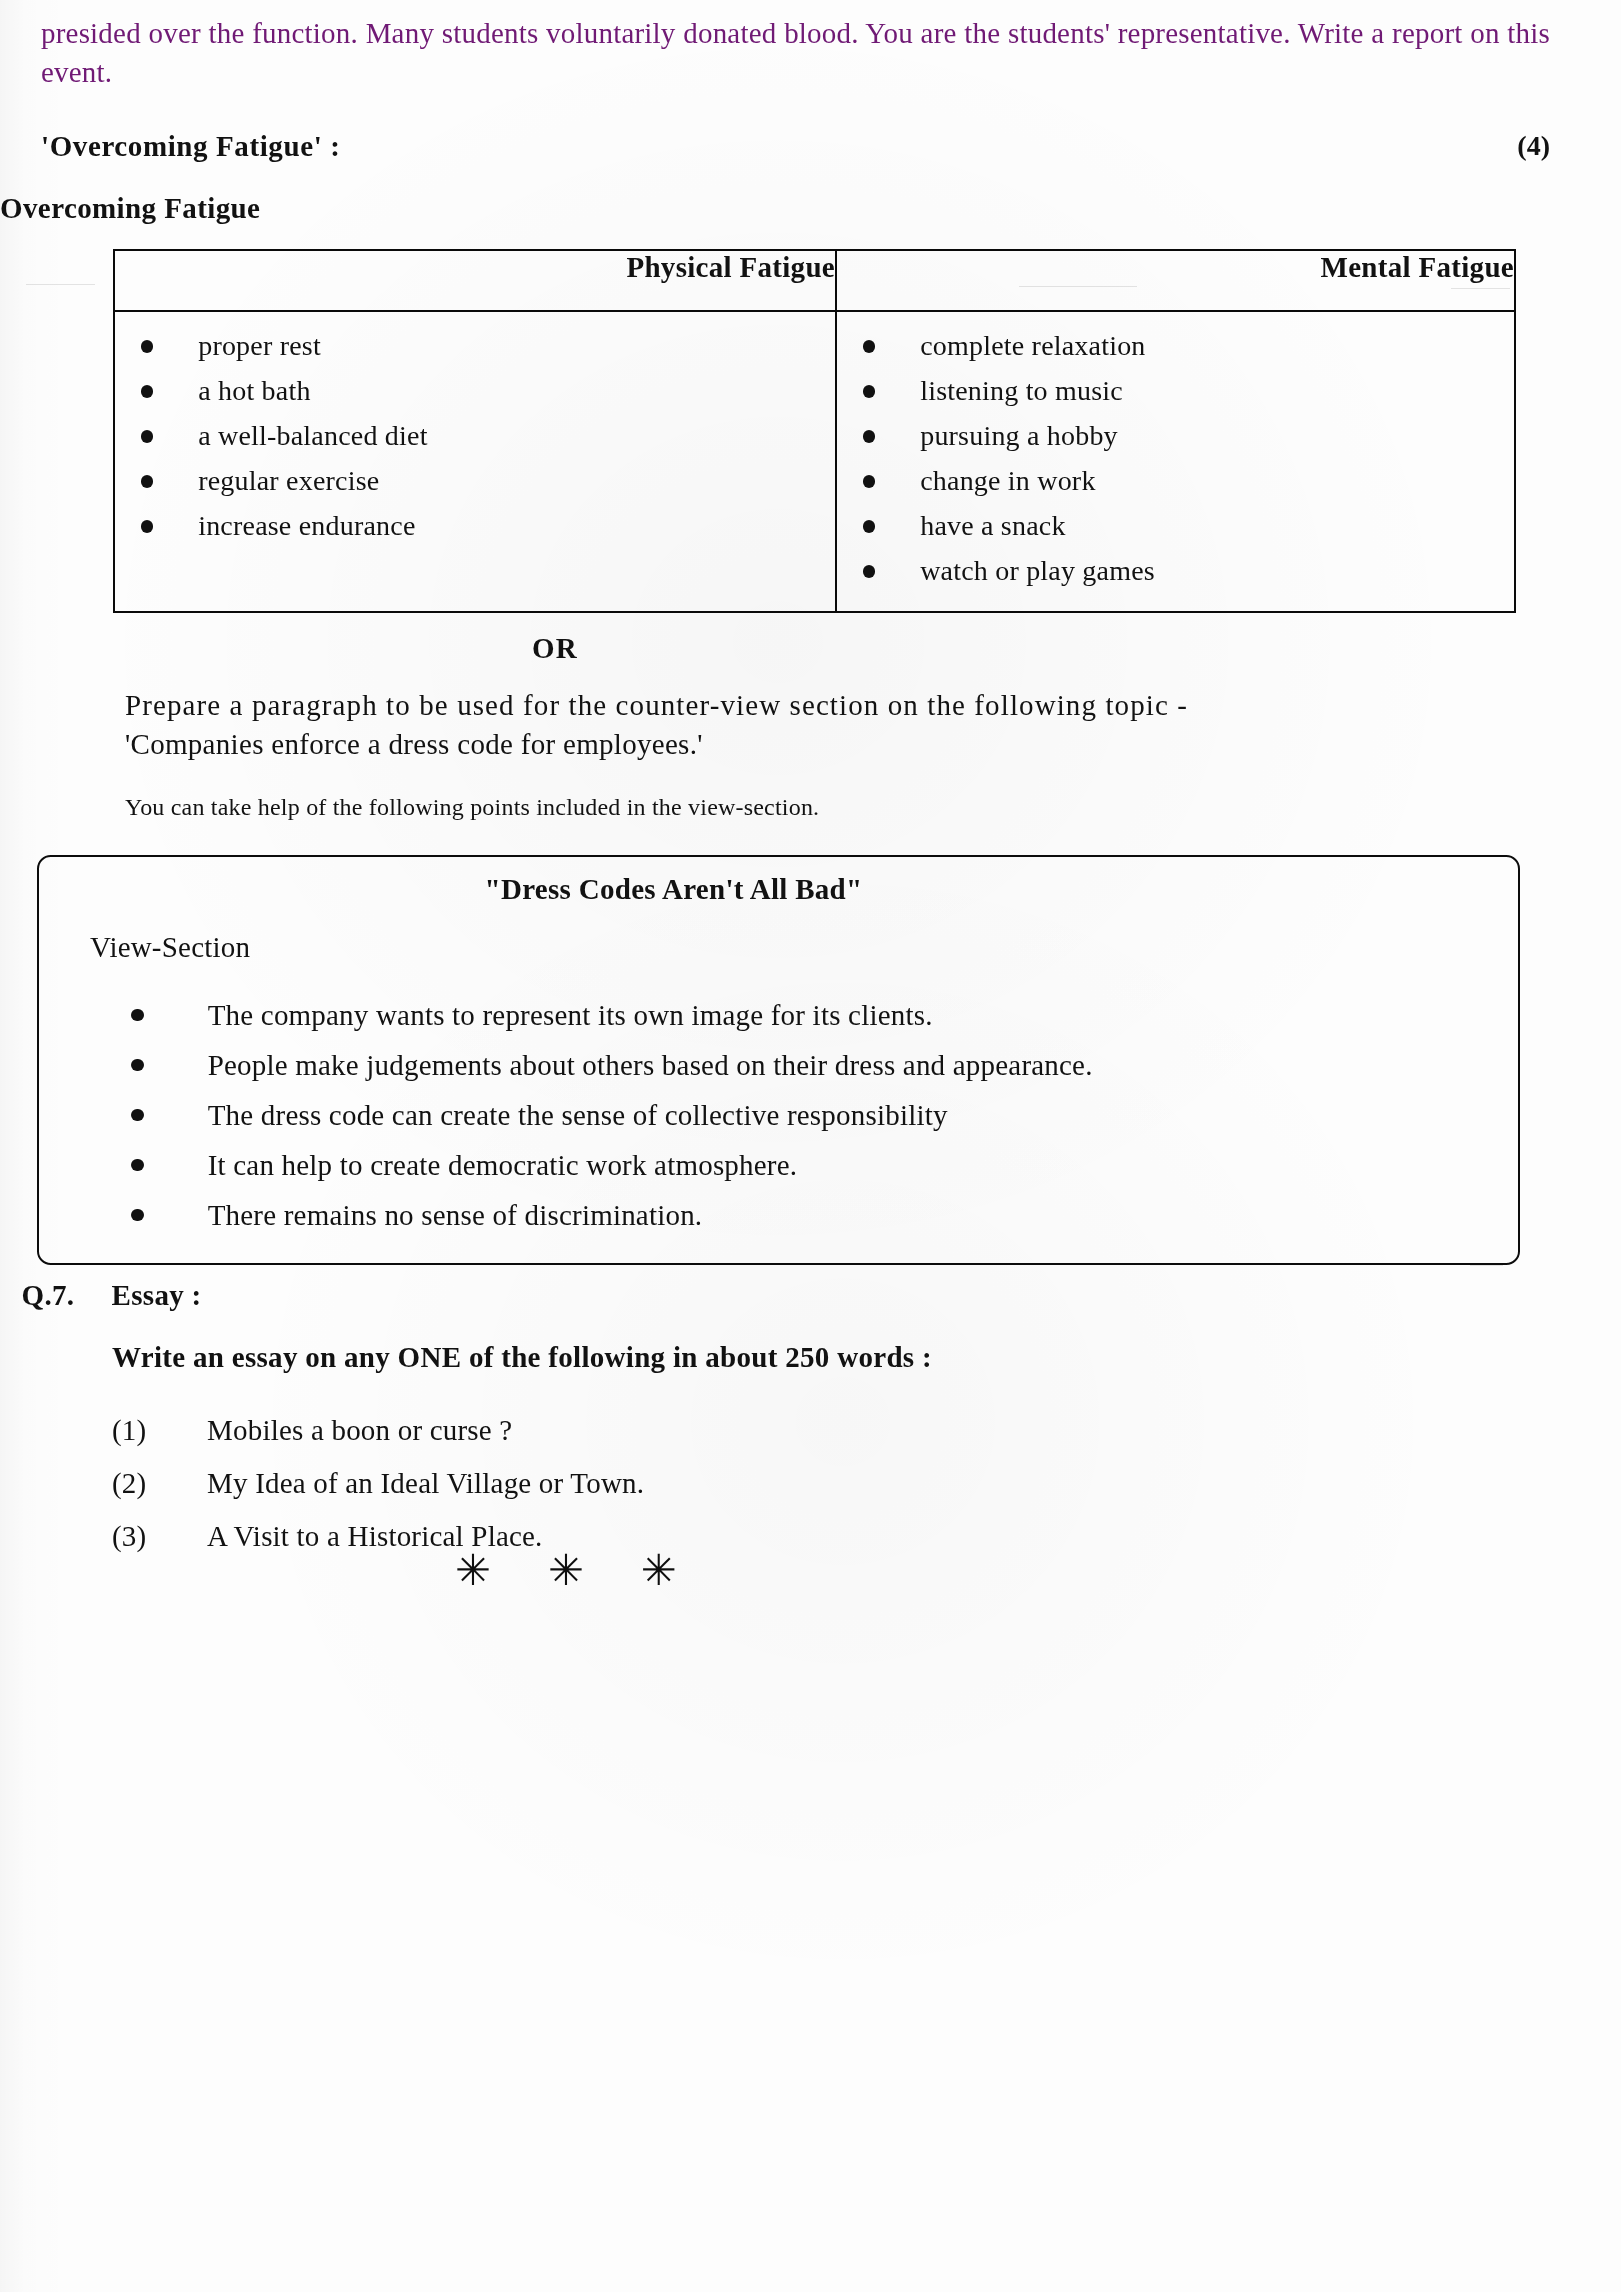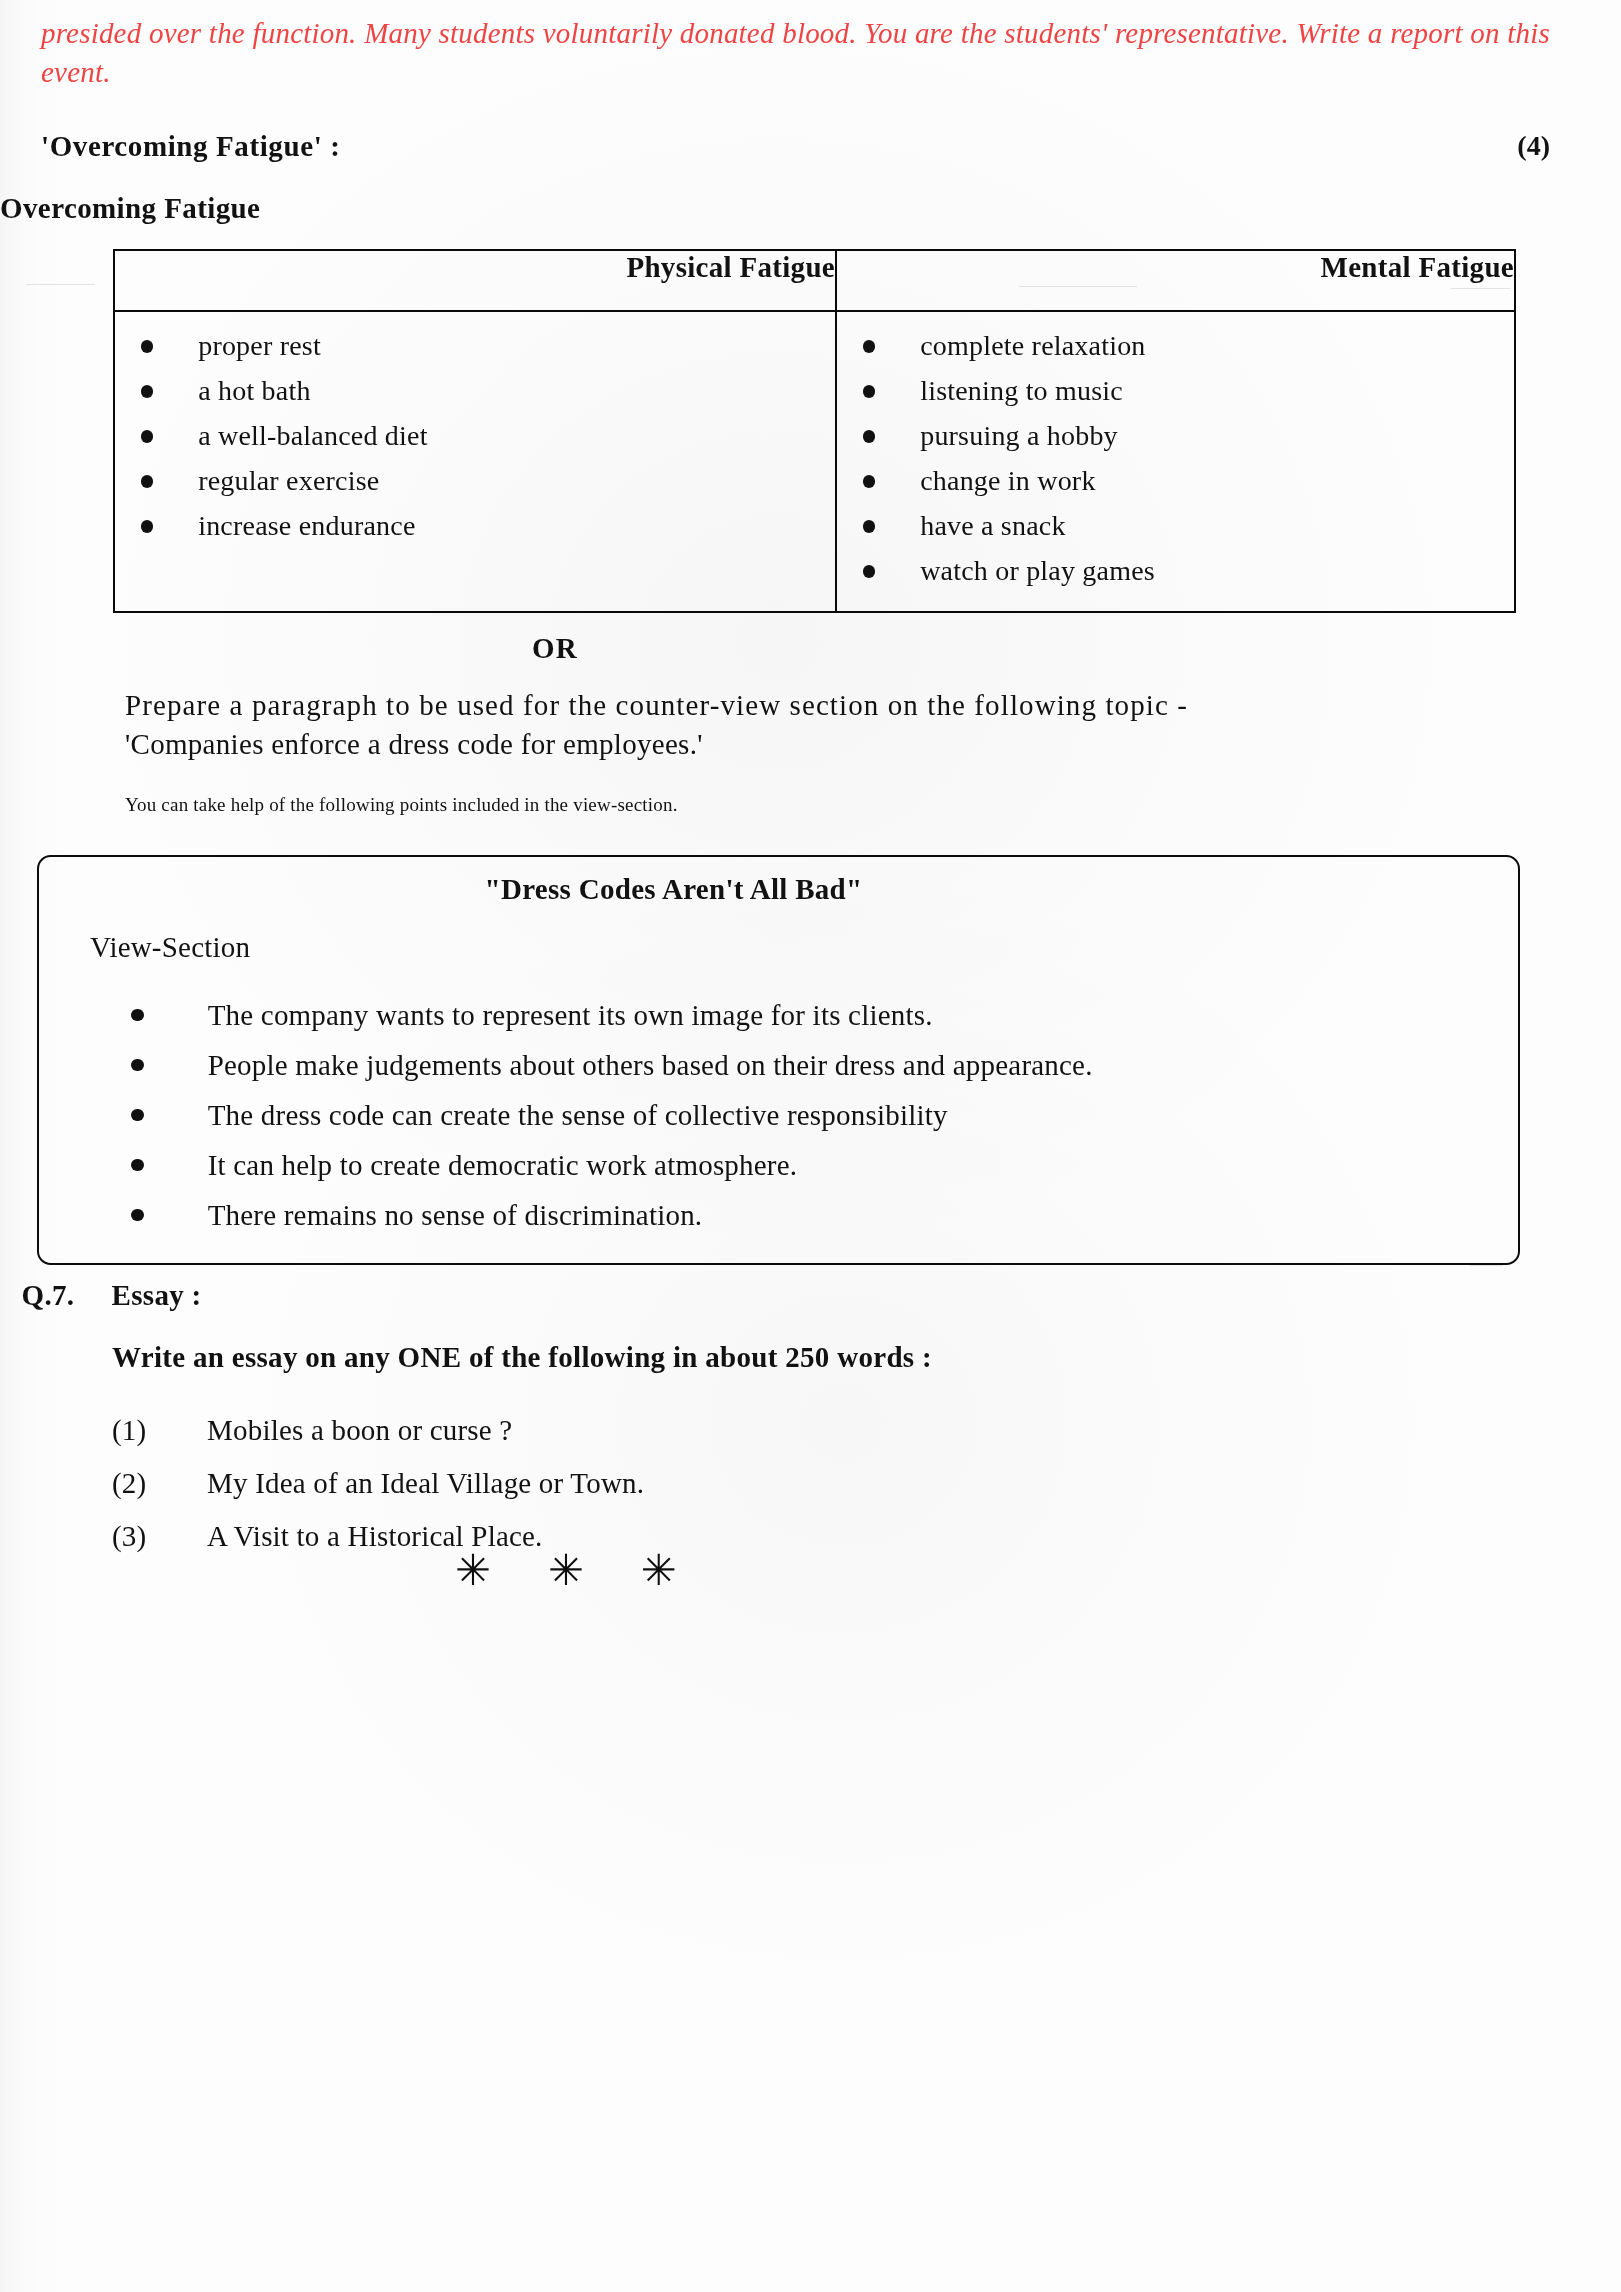--- a/index.html
+++ b/index.html
@@ -31,22 +31,21 @@
     position: absolute;
     left: 0; top: 0;
     width: 1621px;
   }
 
   
   .para {
     font-size: 29px;
     line-height: 1.34;
     letter-spacing: 0.2px;
-    color: #ef4444;
-    font-style: italic;
+    color: #701a75;
   }
   .para-justify { text-align: justify; text-align-last: left; }
 
   
   #intro-block {
     position: absolute;
     left: 41px;
     top: 13.7px;
     width: 1509px;
   }
@@ -175,21 +174,21 @@
   #counter-line-2 {
     font-size: 29px;
     letter-spacing: 0.3px;
     line-height: 1.36;
   }
   #help-note {
     position: absolute;
     left: 125px;
     top: 794px;
     width: 1392px;
-    font-size: 19px;
+    font-size: 24px;
     letter-spacing: 0.2px;
   }
 
   
   #view-box {
     position: absolute;
     left: 37px;
     top: 855px;
     width: 1483px;
     height: 410px;

